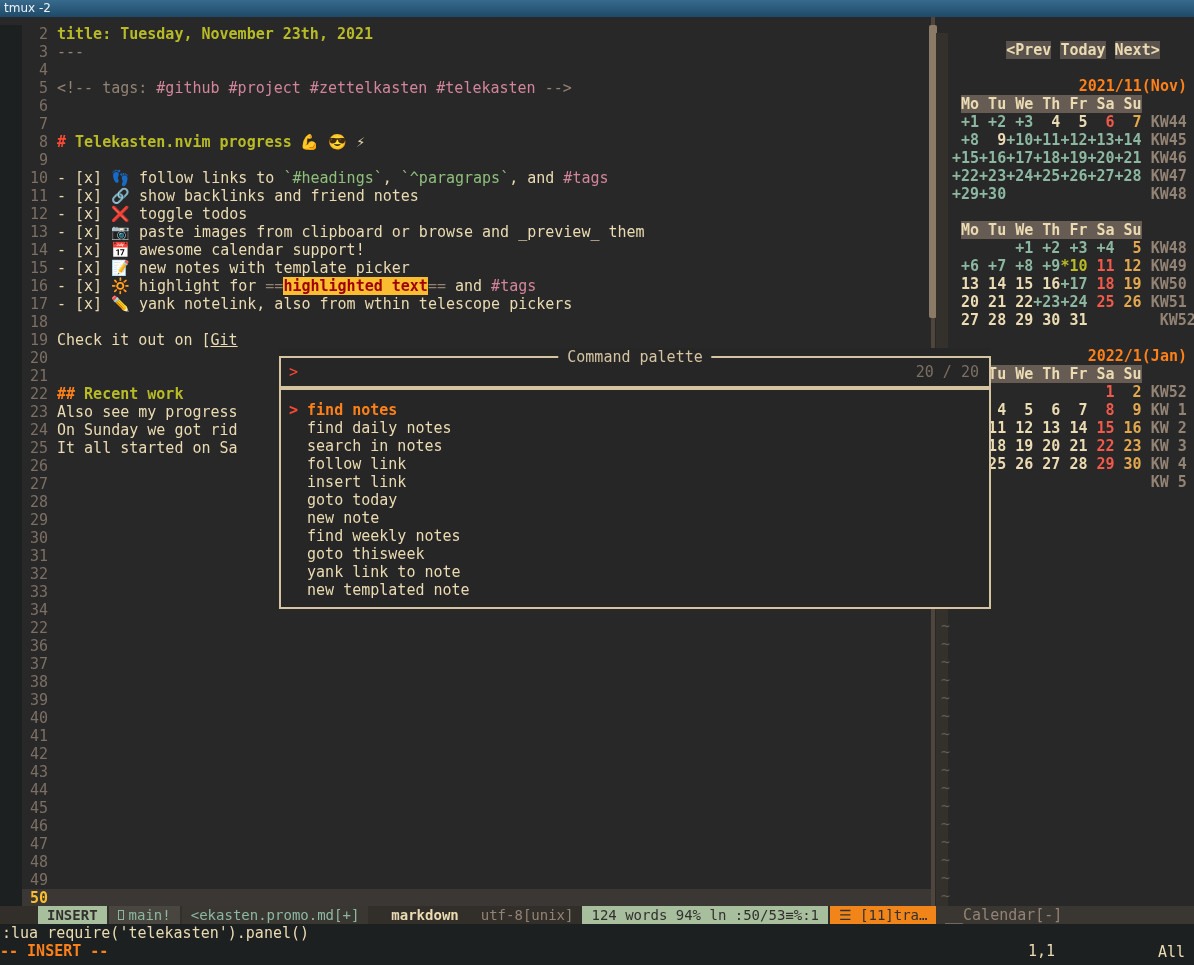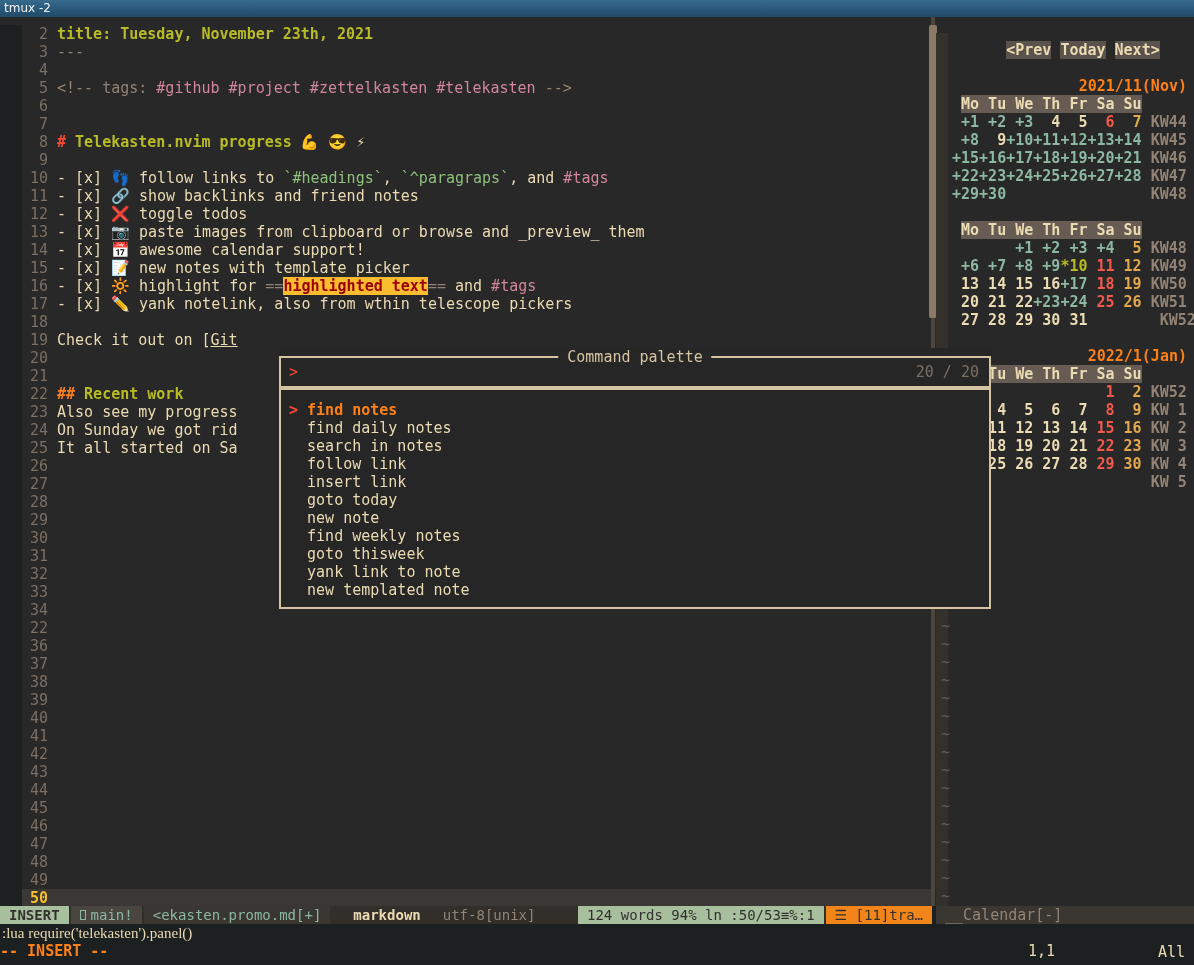--- a/index.html
+++ b/index.html
@@ -69,34 +69,34 @@
   #pal-count { float:right; color:var(--line-number); }
   #pal-results { border:2px solid var(--palette-border); height:221px; padding-top:11px; background:var(--palette-bg); }
   .pal-item { height:18px; line-height:18px; padding-left:8px; white-space:pre; }
   .pal-item .mark { color:var(--red); font-weight:bold; }
   .pal-item .label { color:var(--foreground); }
   .pal-item.selected .label { color:var(--orange); font-weight:bold; }
 
   
   #statusline { position:absolute; top:906px; left:0; width:1194px; height:18px; background:var(--background-dark); }
   #sl-main { position:absolute; left:0; top:0; width:932px; height:18px; background:var(--statusline-bg); display:flex; align-items:stretch; line-height:18px; font-size:14px; }
-  .seg { padding:0 9px; white-space:pre; }
+  .seg { padding:0 9px; white-space:pre;margin-left:38px; }
   #seg-mode { background:var(--mode-bg); color:#32302f; font-weight:bold; }
   #seg-branch { background:var(--segment-dark); color:var(--teal); margin-left:2px; display:flex; align-items:center; gap:5px; }
   .tofu { display:inline-block; width:6px; height:10px; border:1px solid var(--teal); }
   #seg-file { background:var(--segment-bg); color:var(--teal); margin-left:2px; }
   #seg-ft { color:var(--foreground); font-weight:bold; margin-left:14px; }
   #seg-enc { color:var(--comment-gray); margin-left:4px; }
   #seg-words { background:var(--mode-bg); color:#32302f; margin-left:auto; }
   #seg-trail { background:var(--status-orange); color:#32302f; margin-left:2px; }
   #sl-cal { position:absolute; left:936px; top:0; width:258px; height:18px; background:var(--segment-bg); color:var(--comment-gray); line-height:18px; padding-left:9px; white-space:pre; }
 
   
   #bottombar { position:absolute; top:924px; left:0; width:1194px; height:41px; background:var(--background-dark); color:var(--foreground); }
-  #cmdline { height:18px; line-height:18px; padding-left:2px; white-space:pre;font-family:Liberation Serif, serif; }
+  #cmdline { height:18px; line-height:18px; padding-left:2px; white-space:pre; }
   #modeline { position:relative; height:18px; line-height:18px; }
   #mode-msg { color:var(--orange); font-weight:bold; padding-left:0; }
   #ruler { position:absolute; left:1028px; top:0; }
   #scrollpos { position:absolute; left:1158px; top:1px; }
 </style>
 </head>
 <body>
 
 <div id="screen">
 

